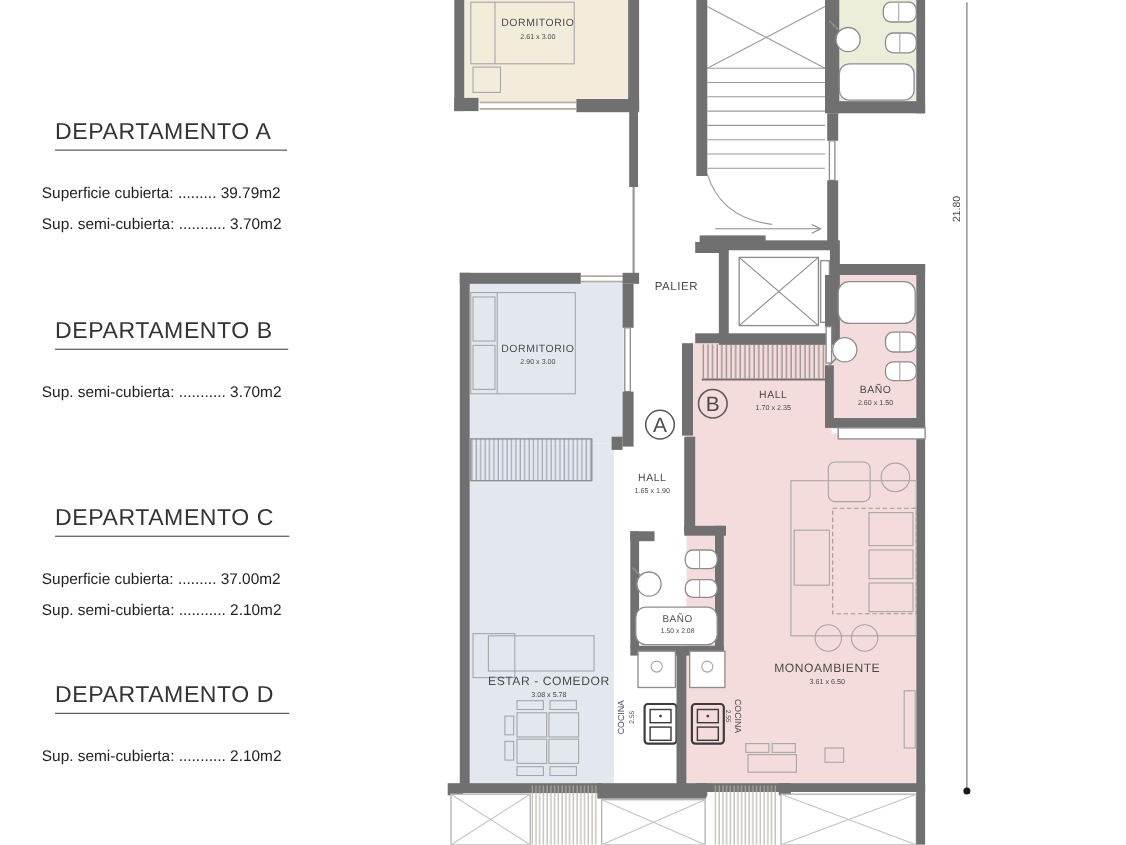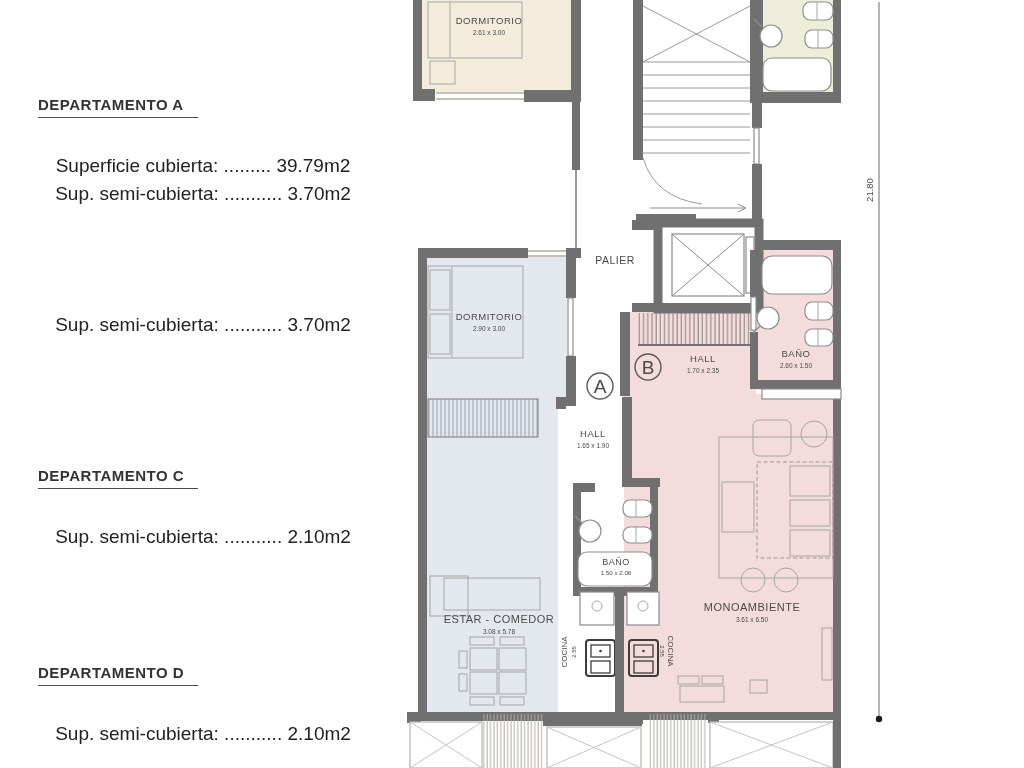--- a/index.html
+++ b/index.html
@@ -3,24 +3,24 @@
 <meta charset="utf-8">
 <style>
   html,body{margin:0;padding:0;}
   body{
     width:1024px;height:768px;position:relative;background:#ffffff;
     font-family:"Liberation Sans", sans-serif;color:#2f2f2f;overflow:hidden;
   }
   .legend{position:absolute;left:38px;top:0;width:340px;}
   .dept{position:absolute;left:0;width:330px;}
   .dept h3{
-    margin:0;font-size:15px;font-weight:700;letter-spacing:0.5px;color:#333;
+    margin:12px;font-size:21px;font-weight:400;letter-spacing:0.5px;color:#333;
     display:inline-block;border-bottom:1.5px solid #4a4a4a;padding:0 14px 4px 0;
   }
-  .dept .lines{margin-top:34px;font-size:19px;line-height:28px;color:#222;text-align:center;}
+  .dept .lines{margin-top:12px;font-size:14px;line-height:28px;color:#222;}
   .dept .lines .ln{white-space:nowrap;}
   .plan{position:absolute;left:0;top:0;}
   svg text{font-family:"Liberation Sans", sans-serif;fill:#4a4a4a;}
   .roomlbl{letter-spacing:0.5px;}
   .w{fill:#707070;}
   .furn{fill:none;stroke:#a6a6a6;stroke-width:1;}
   .furnd{fill:#ffffff;stroke:#8d8d8d;stroke-width:1.2;}
 </style>
 </head>
 <body>
@@ -29,33 +29,35 @@
 
   <div class="dept" style="top:96px">
     <h3>DEPARTAMENTO A</h3>
     <div class="lines">
       <div class="ln"><span>Superficie cubierta:</span> <span>.........</span> <span>39.79m2</span></div>
       <div class="ln"><span>Sup. semi-cubierta:</span> <span>...........</span> <span>3.70m2</span></div>
     </div>
   </div>
 
   <div class="dept" style="top:277px">
+    <h3>DEPARTAMENTO B</h3>
     <div class="lines">
       <div class="ln"><span>Sup. semi-cubierta:</span> <span>...........</span> <span>3.70m2</span></div>
     </div>
   </div>
 
-  <div class="dept" style="top:467px">
+  <div class="dept" style="top:447px">
     <h3>DEPARTAMENTO C</h3>
     <div class="lines">
+      <div class="ln"><span>Superficie cubierta:</span> <span>.........</span> <span>37.00m2</span></div>
       <div class="ln"><span>Sup. semi-cubierta:</span> <span>...........</span> <span>2.10m2</span></div>
     </div>
   </div>
 
-  <div class="dept" style="top:664px">
+  <div class="dept" style="top:608px">
     <h3>DEPARTAMENTO D</h3>
     <div class="lines">
       <div class="ln"><span>Sup. semi-cubierta:</span> <span>...........</span> <span>2.10m2</span></div>
     </div>
   </div>
 </div>
 
 <svg class="plan" width="1024" height="768" viewBox="0 0 1024 768">
   <defs>
     <pattern id="deckHatch" width="3.4" height="8" patternUnits="userSpaceOnUse">

